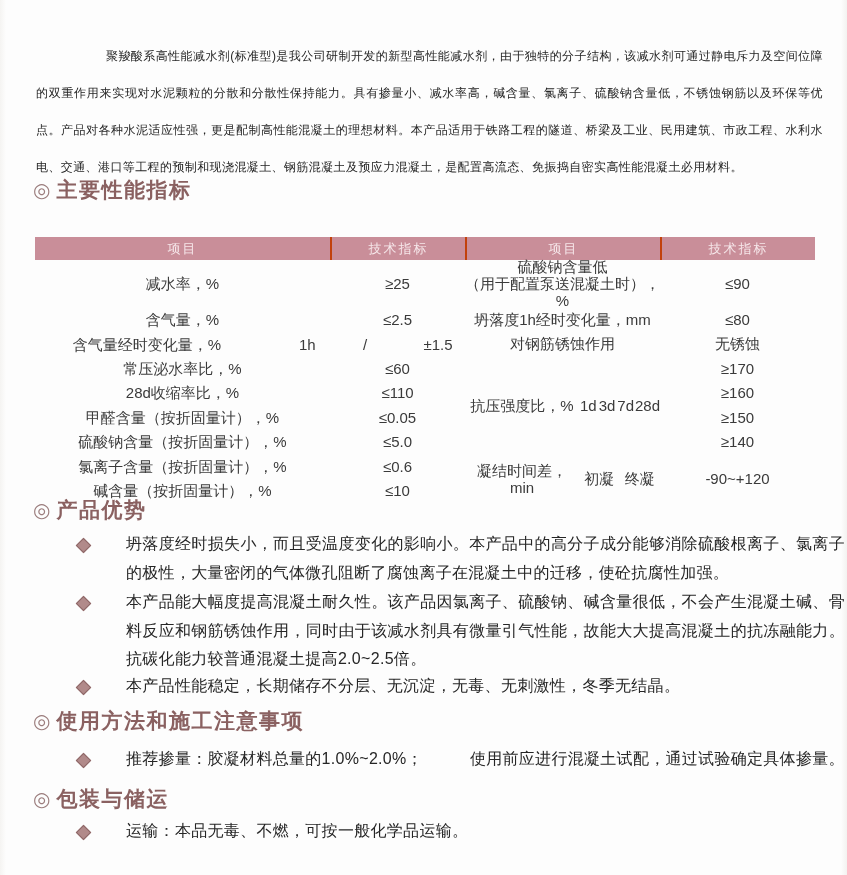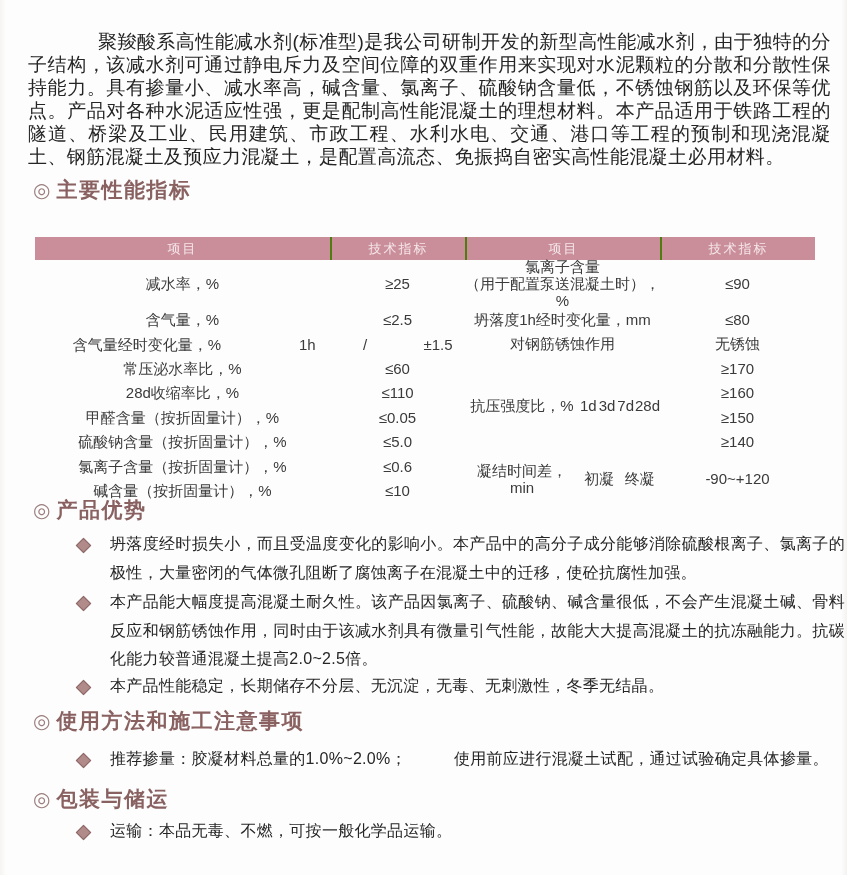--- a/index.html
+++ b/index.html
@@ -6,22 +6,22 @@
   body{
     width:847px;height:875px;position:relative;overflow:hidden;
     background:#fdfdfd;
     font-family:"Liberation Sans","DejaVu Sans",sans-serif;
     color:#2b2b2b;
   }
   .page{position:absolute;inset:0;background:linear-gradient(90deg,#f5f4f2 0px,#fdfdfd 6px,#fdfdfd 841px,#f3f2f0 847px);}
 
   
   .intro{
-    position:absolute;top:30px;left:28px;right:16px;margin:0;
-    font-size:19px;line-height:23px;letter-spacing:0.4px;
+    position:absolute;top:30px;left:28px;right:16px;margin:8px;
+    font-size:12px;line-height:37px;letter-spacing:0.4px;
     text-align:justify;text-indent:70px;color:#252525;
   }
 
   
   .heading{
     position:absolute;left:33px;display:flex;align-items:center;gap:6px;
     font-size:21px;font-weight:bold;color:#8a6161;letter-spacing:1.5px;
   }
   .hsym{font-weight:normal;font-size:20px;color:#9b7d7d;letter-spacing:0;}
 
@@ -29,21 +29,21 @@
   .ptable{position:absolute;top:217px;left:35px;width:780px;}
   .thead{
     display:grid;grid-template-columns:295px 135px 195px 155px;height:23px;
     background:#c98e99;
     margin-top:20px;
   }
   .th{
     display:flex;align-items:center;justify-content:center;
     font-size:13px;color:#f6e7ea;letter-spacing:2px;
   }
-  .th + .th{border-left:2px solid #4d7c0f;}
+  .th + .th{border-left:2px solid #c2410c;}
   .tbody{
     display:grid;grid-template-columns:295px 135px 195px 155px;
     grid-template-rows:47px repeat(8,24.5px);
     font-size:15px;color:#3a3a3a;
   }
   .cell{display:flex;align-items:center;justify-content:center;text-align:center;line-height:17px;}
   .c1{grid-column:1}.c2{grid-column:2}.c3{grid-column:3}.c4{grid-column:4}
   .r1{grid-row:1}.r2{grid-row:2}.r3{grid-row:3}.r4{grid-row:4}.r5{grid-row:5}
   .r6{grid-row:6}.r7{grid-row:7}.r8{grid-row:8}.r9{grid-row:9}
   .two-line span{display:block;}
@@ -57,21 +57,21 @@
   
   .grpcell{display:flex;align-items:stretch;padding:0;}
   .rspan47{grid-row:4 / 8;}
   .rspan89{grid-row:8 / 10;}
   .grp-label{width:114px;display:flex;align-items:center;justify-content:center;text-align:center;}
   .grp-subs{flex:1;display:flex;flex-direction:row;}
   .grp-subs span{flex:1;display:flex;align-items:center;justify-content:center;}
 
   
   .bullet{
-    position:absolute;left:78px;right:2px;display:flex;gap:21px;
+    position:absolute;left:78px;right:2px;display:flex;gap:37px;
     font-size:16px;line-height:28.5px;letter-spacing:0.3px;color:#262626;
     text-align:justify;
   }
   .diam{
     width:9px;height:9px;flex:none;margin-top:10px;
     transform:rotate(45deg);
     background:#b18a8a;border:1px solid #8d6666;
   }
   .btext{flex:1;}
   .usage-line{flex:1;display:flex;align-items:flex-end;}
@@ -124,21 +124,21 @@
       <div class="cell c2 r7">≤5.0</div>
 
       <div class="cell c1 r8">氯离子含量（按折固量计），%</div>
       <div class="cell c2 r8">≤0.6</div>
 
       <div class="cell c1 r9">碱含量（按折固量计），%</div>
       <div class="cell c2 r9">≤10</div>
 
       <div class="cell c3 r1 two-line">
         <div>
-          <span>氯离子含量</span>
+          <span>硫酸钠含量低</span>
           <span>（用于配置泵送混凝土时），%</span>
         </div>
       </div>
       <div class="cell c4 r1">≤90</div>
 
       <div class="cell c3 r2">坍落度1h经时变化量，mm</div>
       <div class="cell c4 r2">≤80</div>
 
       <div class="cell c4 r3">无锈蚀</div>
       <div class="cell c3 r3">对钢筋锈蚀作用</div>

